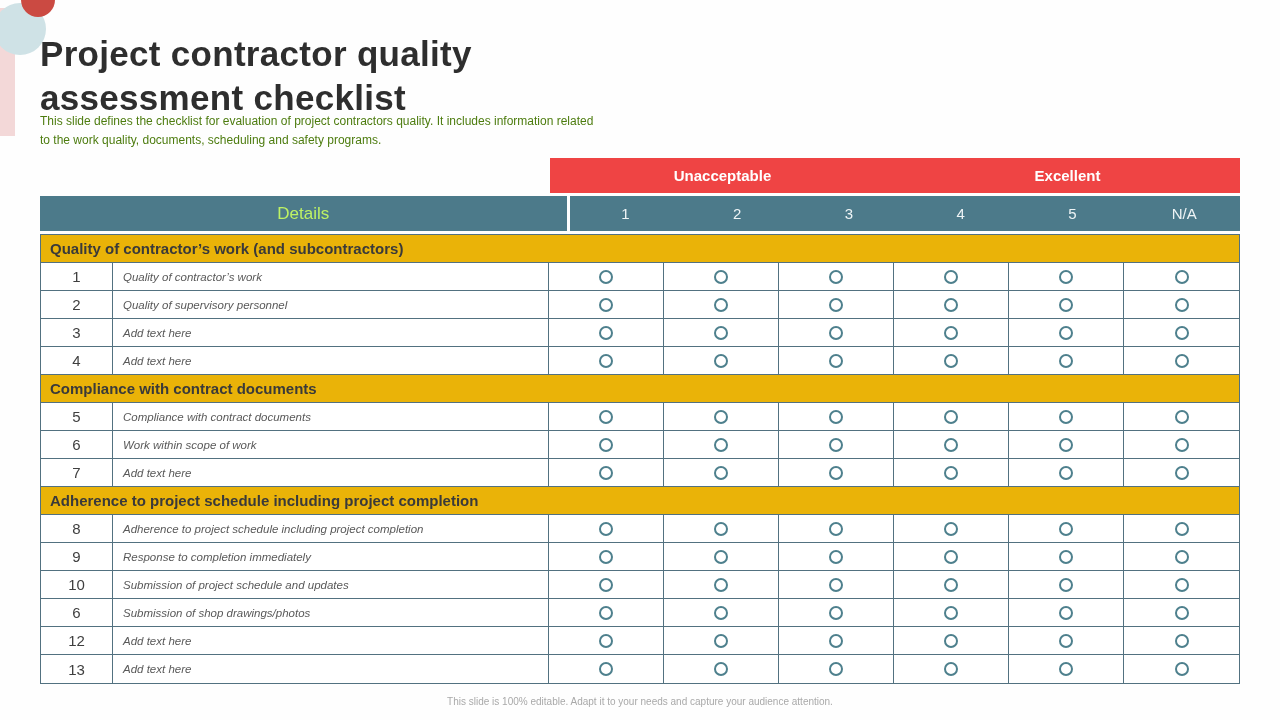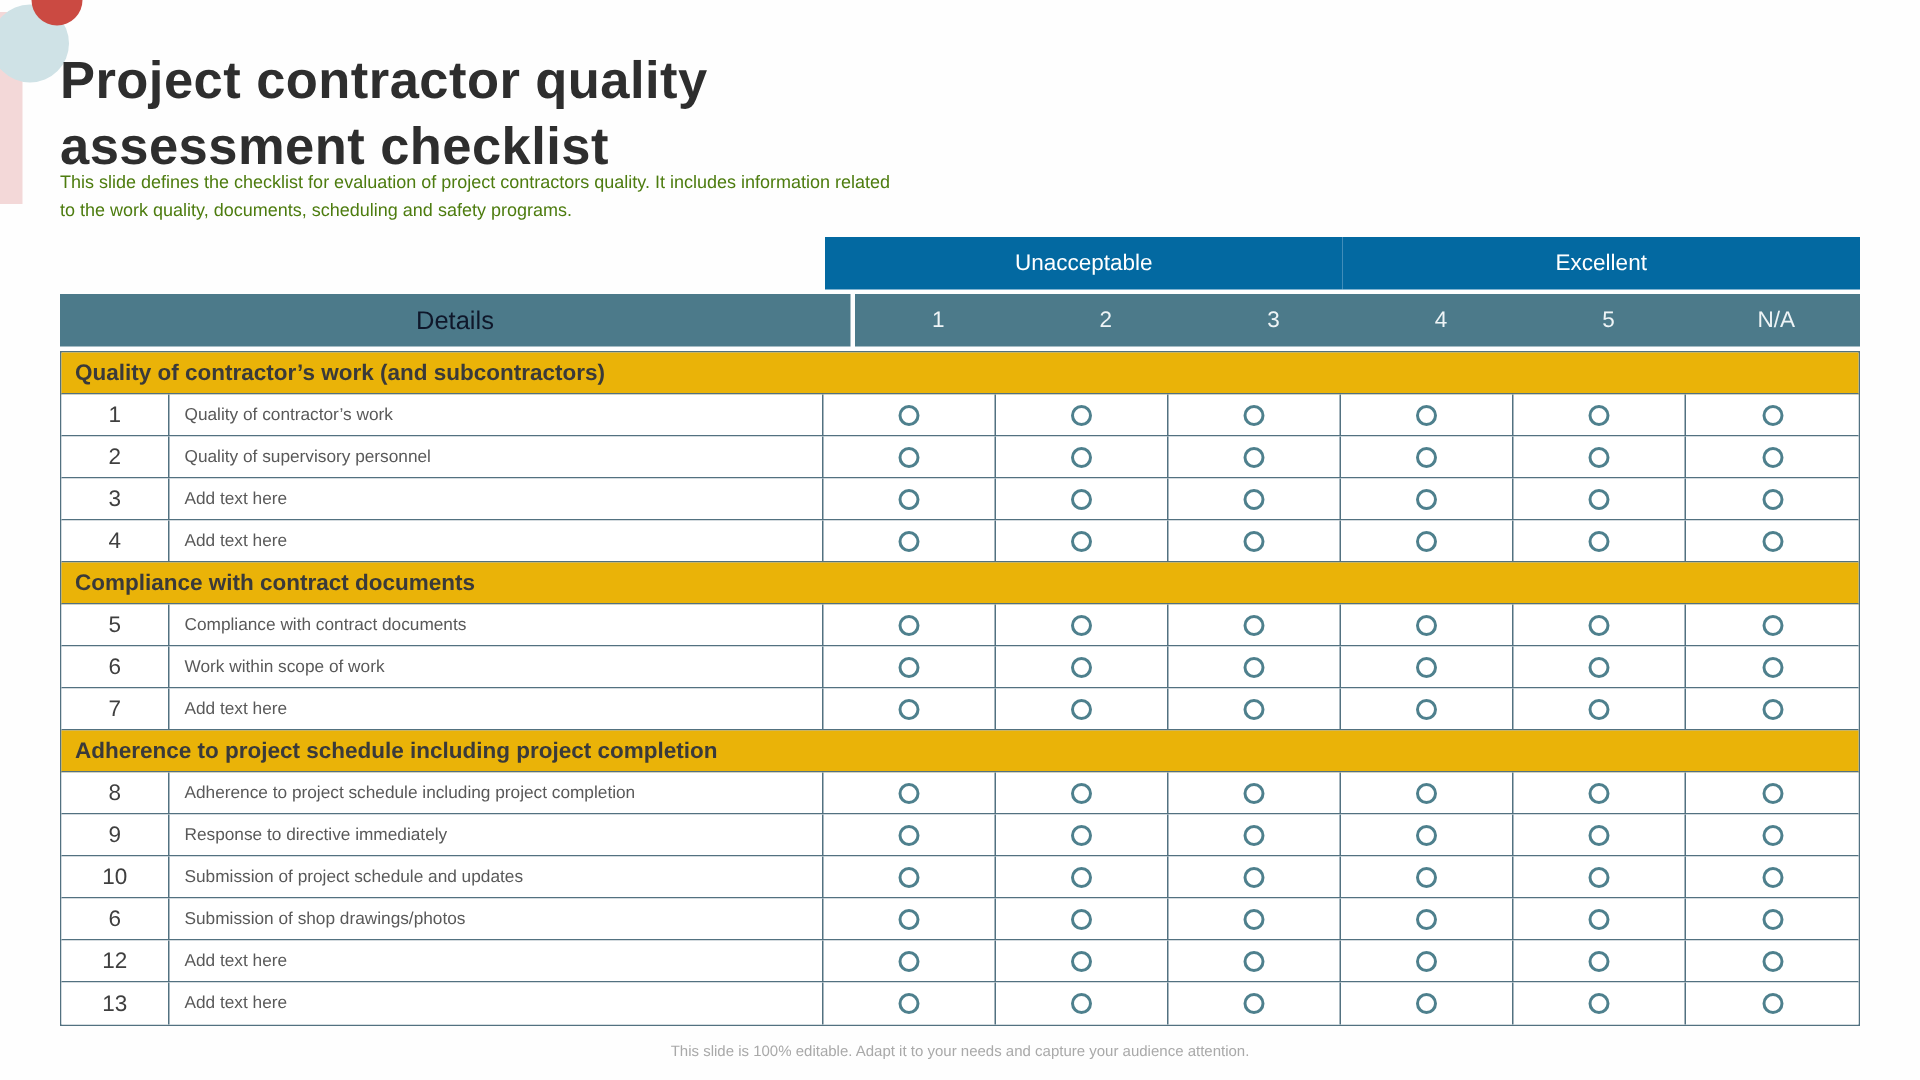--- a/index.html
+++ b/index.html
@@ -27,47 +27,47 @@
     position:absolute; left:40px; top:112px; width:560px;
     font-size:12px; line-height:19px; color:#4d7c0f;
   }
 
   
   .tbl { position:absolute; left:40px; top:158px; width:1200px; }
 
   .hdr-red { display:grid; grid-template-columns:510px 345px 345px; height:35px; margin-bottom:3px; }
   .hdr-red .spacer { background:transparent; }
   .red-cell {
-    background:#0369a1; color:#ffffff; font-weight:normal; font-size:15px;
+    background:#ef4444; color:#ffffff; font-weight:bold; font-size:15px;
     display:flex; align-items:center; justify-content:center;
   }
 
   .hdr-teal { display:flex; height:35px; margin-bottom:3px; }
   .details-cell {
-    width:542px; margin-right:3px; background:#4c7a8a; color:#0f172a;
+    width:542px; margin-right:3px; background:#4c7a8a; color:#bef264;
     font-size:17px; display:flex; align-items:center; justify-content:center;
   }
   .rating-strip { width:690px; background:#4c7a8a; display:grid; grid-template-columns:repeat(6,1fr); }
   .rate-h { color:#eef4f6; font-size:15px; display:flex; align-items:center; justify-content:center; }
 
   .tbody { border:1px solid #527180; background:#ffffff; }
   .sec-row {
     height:28px; background:#eab308; border-bottom:1px solid #527180;
     display:flex; align-items:center; padding-left:9px;
     font-weight:bold; font-size:15px; color:#3a3a3a;
   }
   .data-row {
     display:grid; grid-template-columns:72px 436px repeat(6,115px);
     height:28px; background:#ffffff; border-bottom:1px solid #527180;
   }
   .data-row:last-child { border-bottom:none; }
   .cell { border-right:1px solid #527180; display:flex; align-items:center; }
   .data-row .cell:last-child { border-right:none; }
   .cell.num   { justify-content:center; font-size:15px; color:#3f3f3f; }
-  .cell.label { padding-left:10px; font-size:11.5px; color:#595959; }
+  .cell.label { padding-left:10px; font-size:11.5px; color:#595959;font-style:italic; }
   .cell.rate  { justify-content:center; }
   .ring {
     width:14px; height:14px; border:2px solid #4e808d; border-radius:50%;
     background:transparent; display:block;
   }
 
   .footer {
     position:absolute; left:0; right:0; top:696px; text-align:center;
     font-size:10px; color:#a9a9a9;
   }
@@ -278,21 +278,21 @@
           </div>
           <div class="cell rate">
             <span class="ring"></span>
           </div>
           <div class="cell rate">
             <span class="ring"></span>
           </div>
         </div>
         <div class="data-row">
           <div class="cell num">9</div>
-          <div class="cell label">Response to directive immediately</div>
+          <div class="cell label">Response to completion immediately</div>
           <div class="cell rate">
             <span class="ring"></span>
           </div>
           <div class="cell rate">
             <span class="ring"></span>
           </div>
           <div class="cell rate">
             <span class="ring"></span>
           </div>
           <div class="cell rate">

